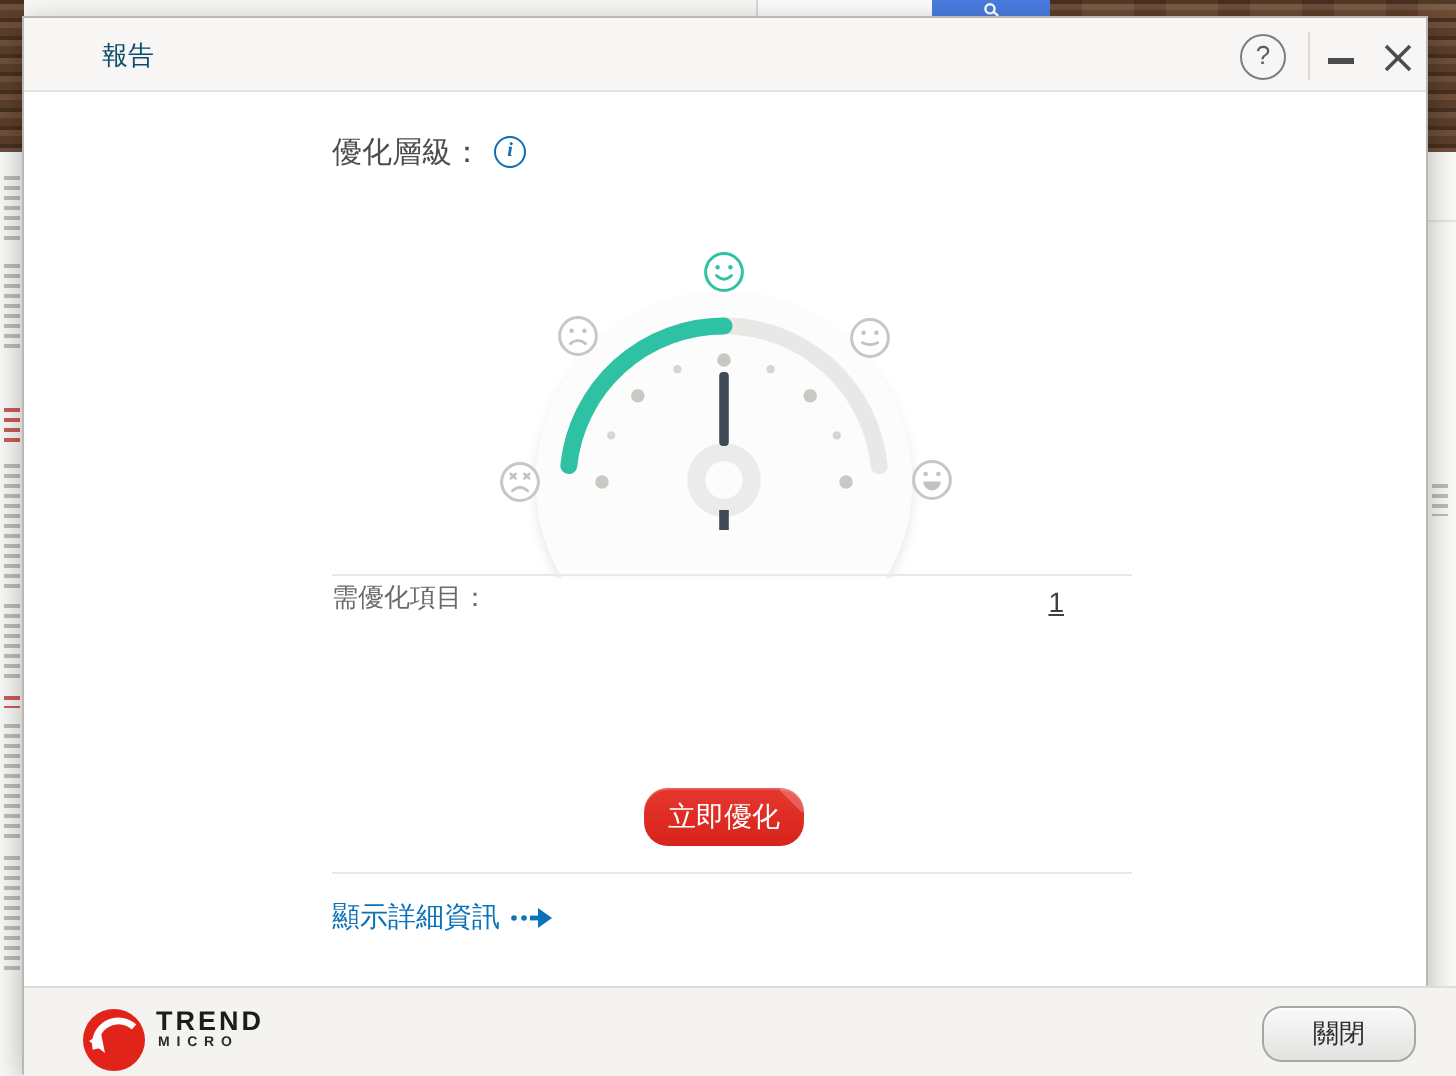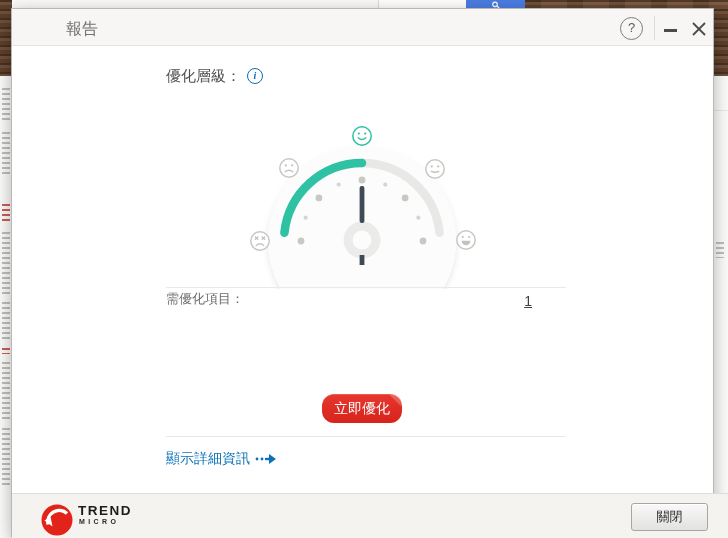--- a/index.html
+++ b/index.html
@@ -26,21 +26,21 @@
   .frag{width:8px;background:repeating-linear-gradient(180deg,#b3b3b0 0 2px,transparent 2px 5px);opacity:.85;}
   .frag.red{background:repeating-linear-gradient(180deg,#c2433b 0 2px,transparent 2px 5px);}
   .hline-bg{height:1px;background:#e8e8e6;}
   
   .dialog{
     left:11px;top:8px;width:703px;height:529px;background:#ffffff;
     border:1px solid #bab8b5;box-sizing:border-box;
     box-shadow:0 4px 16px rgba(0,0,0,.30);
   }
   .titlebar{left:0;top:0;width:100%;height:36px;background:#f7f6f4;border-bottom:1px solid #e5e3e0;cursor:default;}
-  .title-text{left:54px;top:10px;font-size:16px;color:#737373;}
+  .title-text{left:39px;top:10px;font-size:13px;color:#0c4a6e;}
   .help-btn{
     left:608px;top:8px;width:23px;height:23px;border:1.5px solid #7d7d7d;border-radius:50%;
     box-sizing:border-box;color:#5c5c5c;font-size:13px;line-height:20px;text-align:center;cursor:pointer;
   }
   .ctrl-sep{left:642px;top:7px;width:1px;height:24px;background:#dddbd8;}
   .min-btn{left:652px;top:20px;width:13px;height:3px;background:#4b4b4b;cursor:pointer;}
   .close-btn{left:679px;top:12px;width:16px;height:16px;cursor:pointer;}
   
   .level-label{left:154px;top:58px;font-size:15px;color:#4d4d4d;}
   .info-icon{
@@ -63,21 +63,21 @@
     content:"";position:absolute;top:-7px;right:-7px;width:16px;height:16px;
     background:rgba(255,255,255,.22);transform:rotate(45deg);
   }
   .details-link{left:154px;top:441px;font-size:14px;color:#0b72ba;cursor:pointer;display:flex;align-items:center;gap:5px;}
   
   .footer{left:0;top:484px;width:100%;height:44px;background:#f4f3f0;border-top:1px solid #dfddd9;padding-left:40px;}
   .brand-top{left:66px;top:9px;font-size:13.5px;font-weight:800;letter-spacing:1.5px;color:#1c1c1c;}
   .brand-bottom{left:67px;top:24px;font-size:7px;font-weight:700;letter-spacing:3.4px;color:#2a2a2a;}
   .footer-close-btn{
     left:619px;top:9px;width:77px;height:28px;font-size:13px;color:#2b2b2b;
-    background:linear-gradient(180deg,#f9f9f9,#e2e2e0);border:1px solid #a6a6a3;border-radius:3px;
+    background:linear-gradient(180deg,#f9f9f9,#e2e2e0);border:1px solid #a6a6a3;border-radius:10px;
     box-shadow:inset 0 1px 0 #ffffff;cursor:pointer;display:flex;align-items:center;justify-content:center;
     position:absolute;
   }
 </style>
 </head>
 <body>
 
 <div class="abs wood wood-left"></div>
 <div class="abs wood wood-right"></div>
 <div class="abs wood wood-top"></div>

